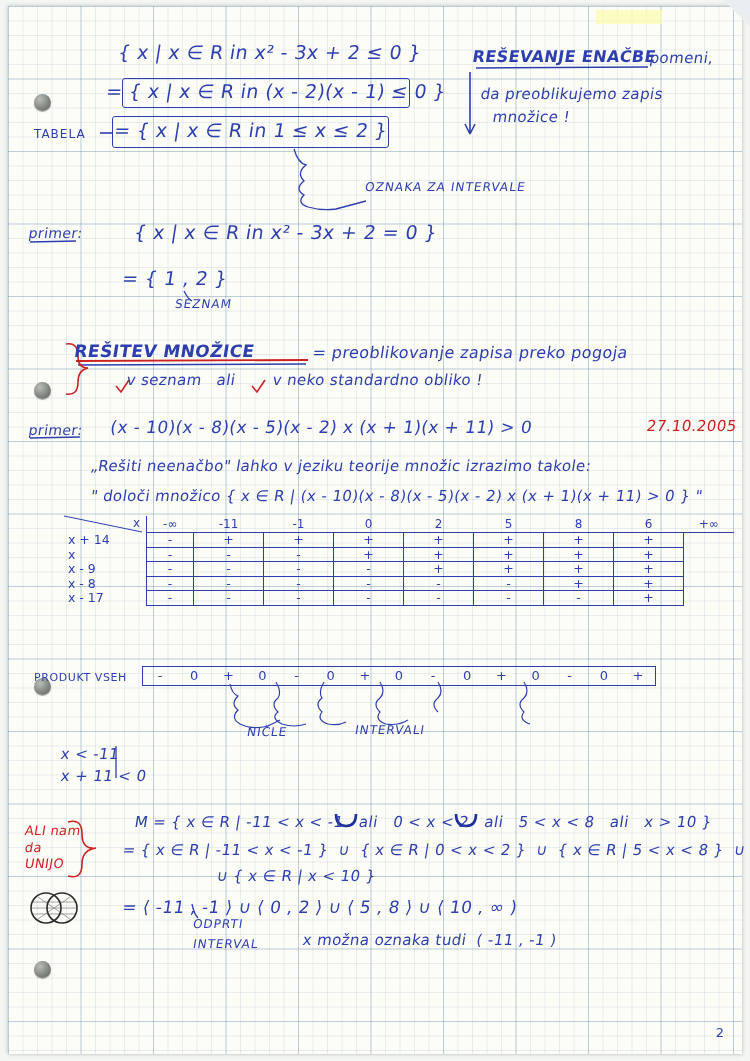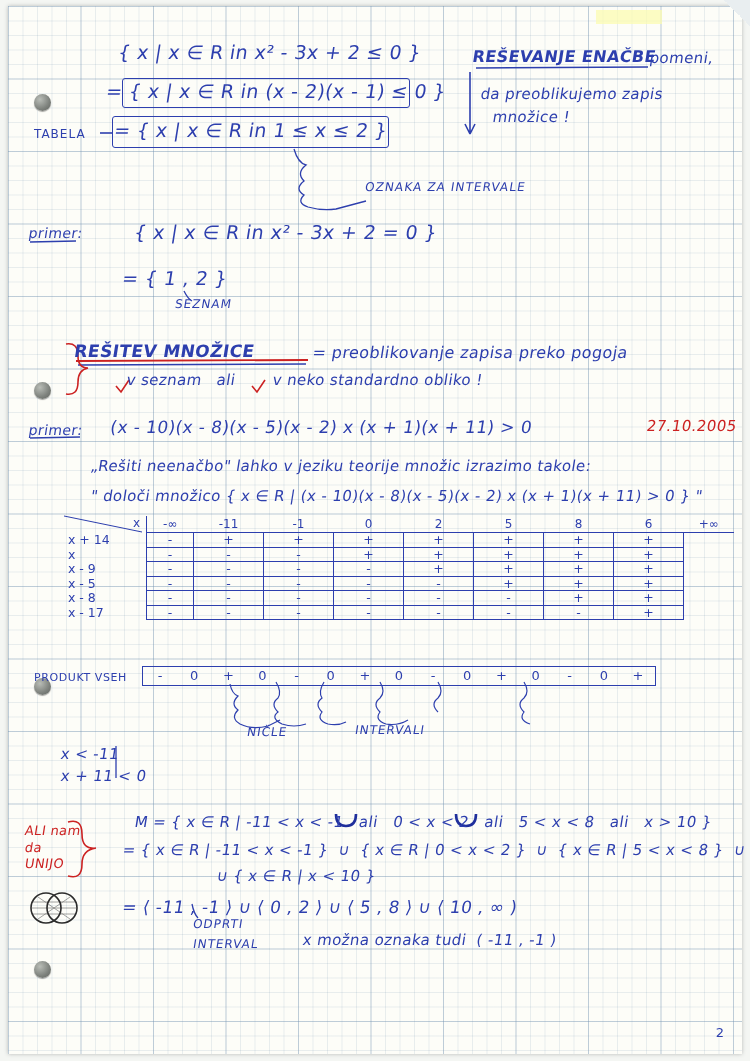--- a/index.html
+++ b/index.html
@@ -236,32 +236,20 @@
             <td style="width: 69px;">-</td>
             <td style="width: 69px;">-</td>
             <td style="width: 69px;">-</td>
             <td style="width: 69px;">+</td>
             <td style="width: 69px;">+</td>
             <td style="width: 69px;">+</td>
             <td style="width: 69px;">+</td>
             <td style="width: 50px; border: none;"></td>
           </tr>
           <tr>
-            <td class="lbl" style="width: 78px; border-right: 1px solid rgb(45, 63, 174);">x - 5</td>
-            <td style="width: 46px;">-</td>
-            <td style="width: 69px;">-</td>
-            <td style="width: 69px;">-</td>
-            <td style="width: 69px;">-</td>
-            <td style="width: 69px;">-</td>
-            <td style="width: 69px;">+</td>
-            <td style="width: 69px;">+</td>
-            <td style="width: 69px;">+</td>
-            <td style="width: 50px; border: none;"></td>
-          </tr>
-          <tr>
             <td class="lbl" style="width: 78px; border-right: 1px solid rgb(45, 63, 174);">x - 8</td>
             <td style="width: 46px;">-</td>
             <td style="width: 69px;">-</td>
             <td style="width: 69px;">-</td>
             <td style="width: 69px;">-</td>
             <td style="width: 69px;">-</td>
             <td style="width: 69px;">-</td>
             <td style="width: 69px;">+</td>
             <td style="width: 69px;">+</td>
             <td style="width: 50px; border: none;"></td>

